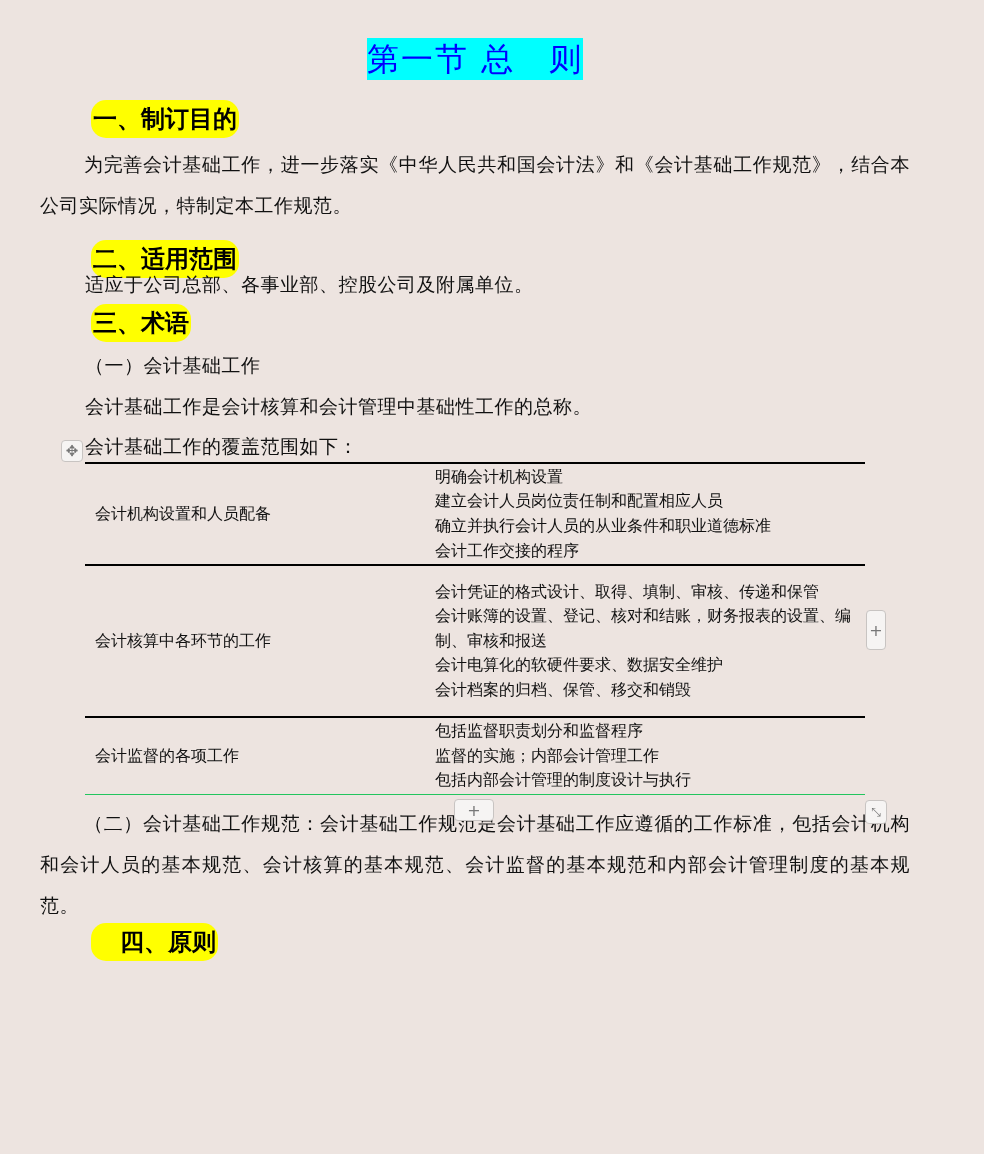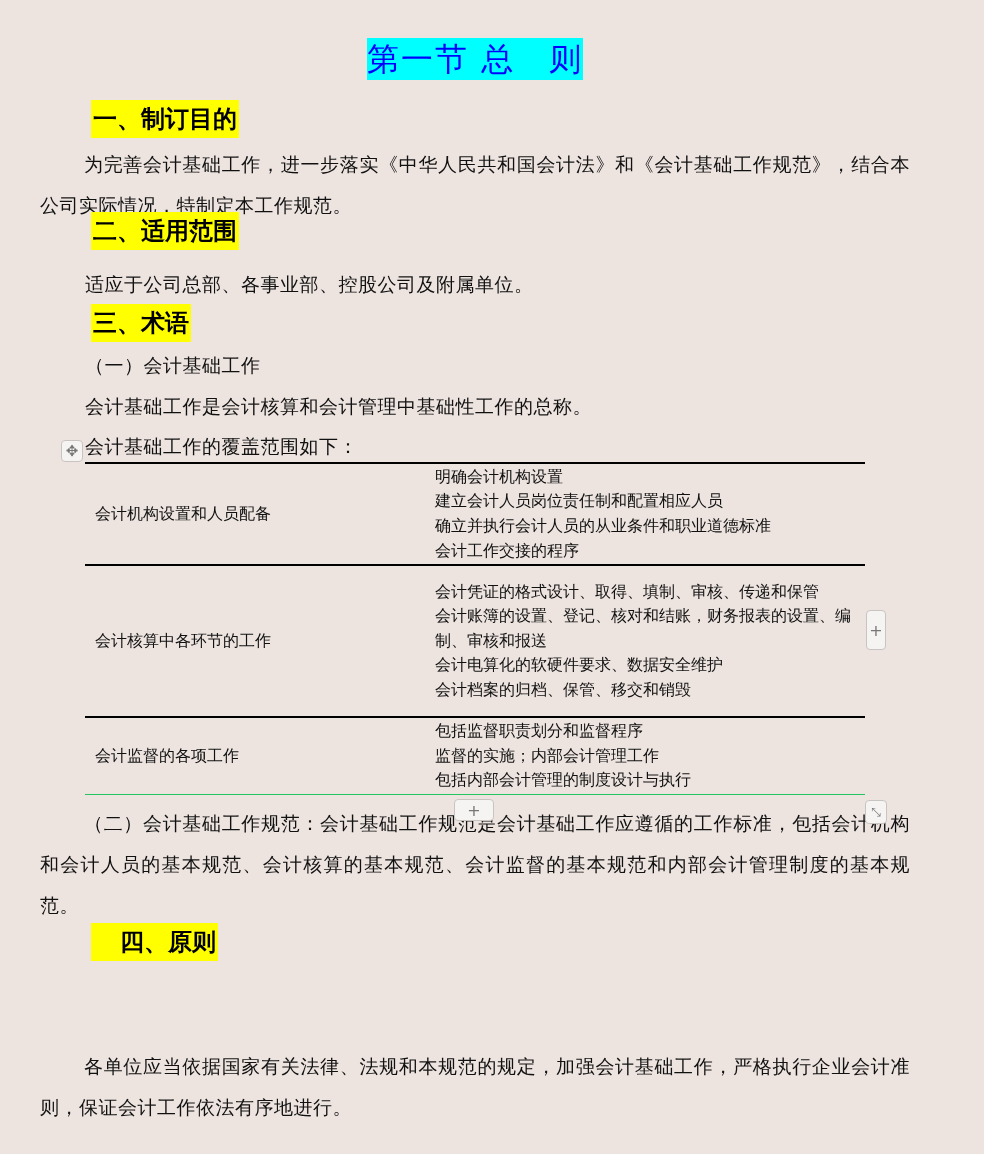--- a/index.html
+++ b/index.html
@@ -16,21 +16,21 @@
     background: #00ffff; color: #0000ff;
     font-family: "DejaVu Serif", "Liberation Serif", serif;
     font-size: 32px; line-height: 42px; text-align: center;
     letter-spacing: 2px; white-space: pre;
   }
   .heading {
     position: absolute; left: 91px; height: 38px;
     background: #ffff00; color: #000;
     font-family: "DejaVu Serif", "Liberation Serif", serif;
     font-weight: bold; font-size: 24px; line-height: 38px;
-    padding: 0 2px; white-space: nowrap;
+    padding: 0 2px; white-space: nowrap; border-radius: 15px;
   }
   .para {
     position: absolute; left: 40px; width: 870px;
     font-size: 19px; line-height: 41px; text-align: justify;
     text-align-last: left; text-indent: 44px;
     letter-spacing: 0.5px;
   }
   .line {
     position: absolute; font-size: 19px; line-height: 26px; white-space: nowrap;
     letter-spacing: 0.5px;
@@ -51,21 +51,21 @@
 </head>
 <body>
 
 <div class="page">
 
   <div class="title">第一节 总　则</div>
 
   <div class="heading" style="top:100px;">一、制订目的</div>
   <div class="para" style="top:144px;">为完善会计基础工作，进一步落实《中华人民共和国会计法》和《会计基础工作规范》，结合本公司实际情况，特制定本工作规范。</div>
 
-  <div class="heading" style="top:212px;">二、适用范围</div>
+  <div class="heading" style="top:240px;">二、适用范围</div>
   <div class="line" style="left:85px; top:271px;">适应于公司总部、各事业部、控股公司及附属单位。</div>
 
   <div class="heading" style="top:304px;">三、术语</div>
   <div class="line" style="left:85px; top:352px;">（一）会计基础工作</div>
   <div class="line" style="left:85px; top:393px;">会计基础工作是会计核算和会计管理中基础性工作的总称。</div>
   <div class="line" style="left:85px; top:433px;">会计基础工作的覆盖范围如下：</div>
 
   <div class="ctrl" style="left:61px; top:440px; width:20px; height:20px; font-size:15px;">✥</div>
 
   <table class="cov">
@@ -100,15 +100,14 @@
     </table>
 
   <div class="ctrl" style="left:866px; top:610px; width:18px; height:38px;">+</div>
 
   <div class="para" style="top:803px;">（二）会计基础工作规范：会计基础工作规范是会计基础工作应遵循的工作标准，包括会计机构和会计人员的基本规范、会计核算的基本规范、会计监督的基本规范和内部会计管理制度的基本规范。</div>
 
   <div class="ctrl" style="left:454px; top:799px; width:38px; height:20px;">+</div>
   <div class="ctrl" style="left:865px; top:800px; width:20px; height:22px; font-size:12px;">⤡</div>
 
   <div class="heading" style="top:923px;padding-left:29px;">四、原则</div>
-  <div class="para" style="top:1046px;">各单位应当依据国家有关法律、法规和本规范的规定，加强会计基础工作，严格执行企业会计准则，保证会计工作依法有序地进行。</div>
 
 </div>
 
 </body></html>

